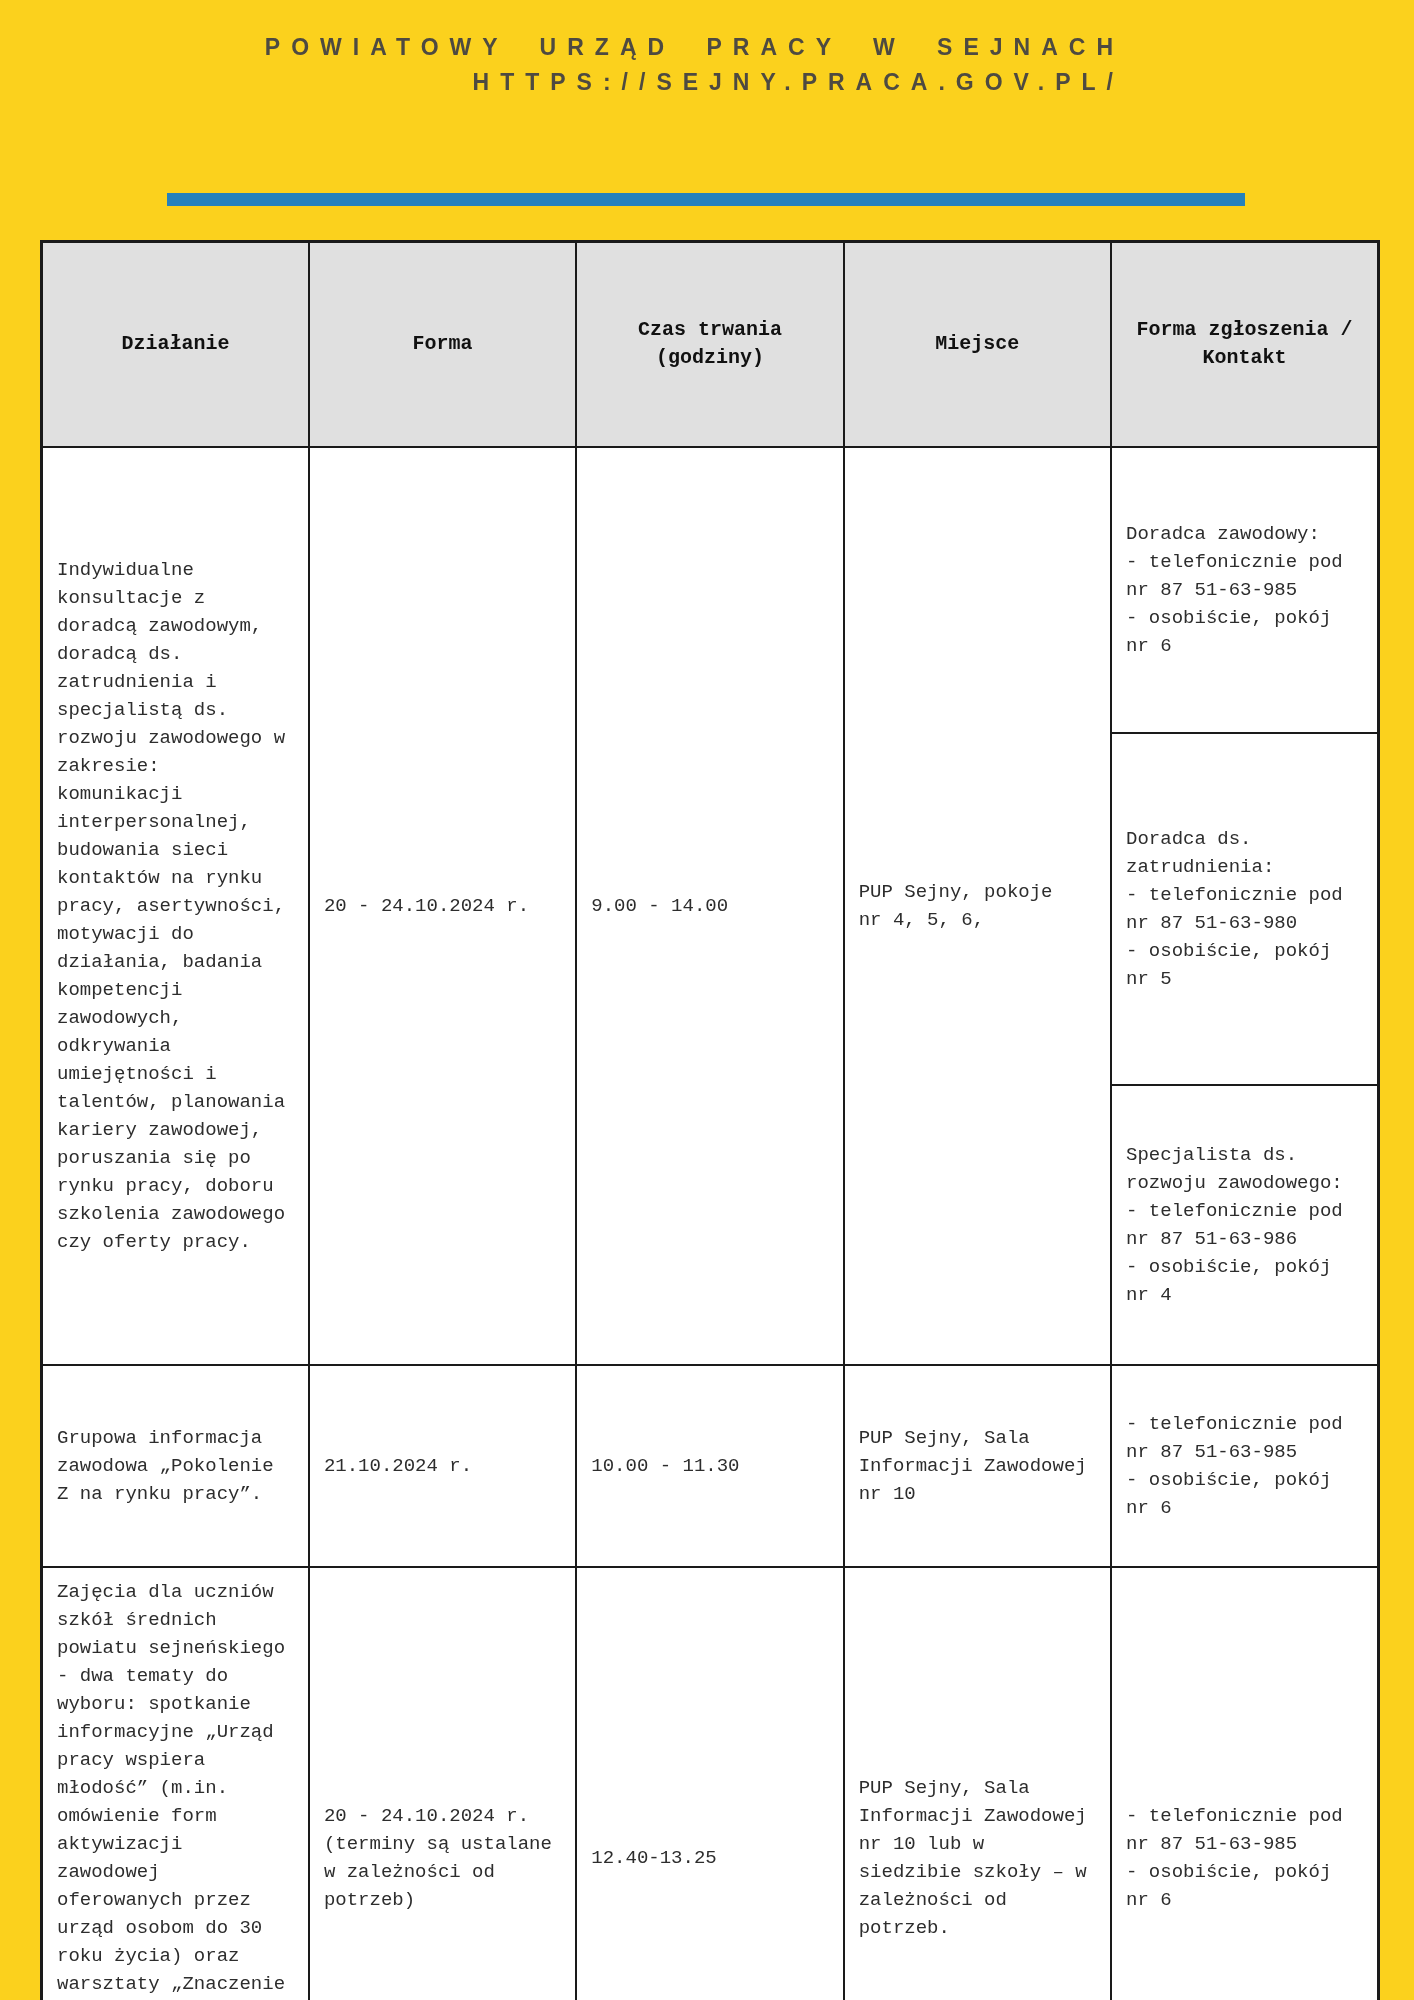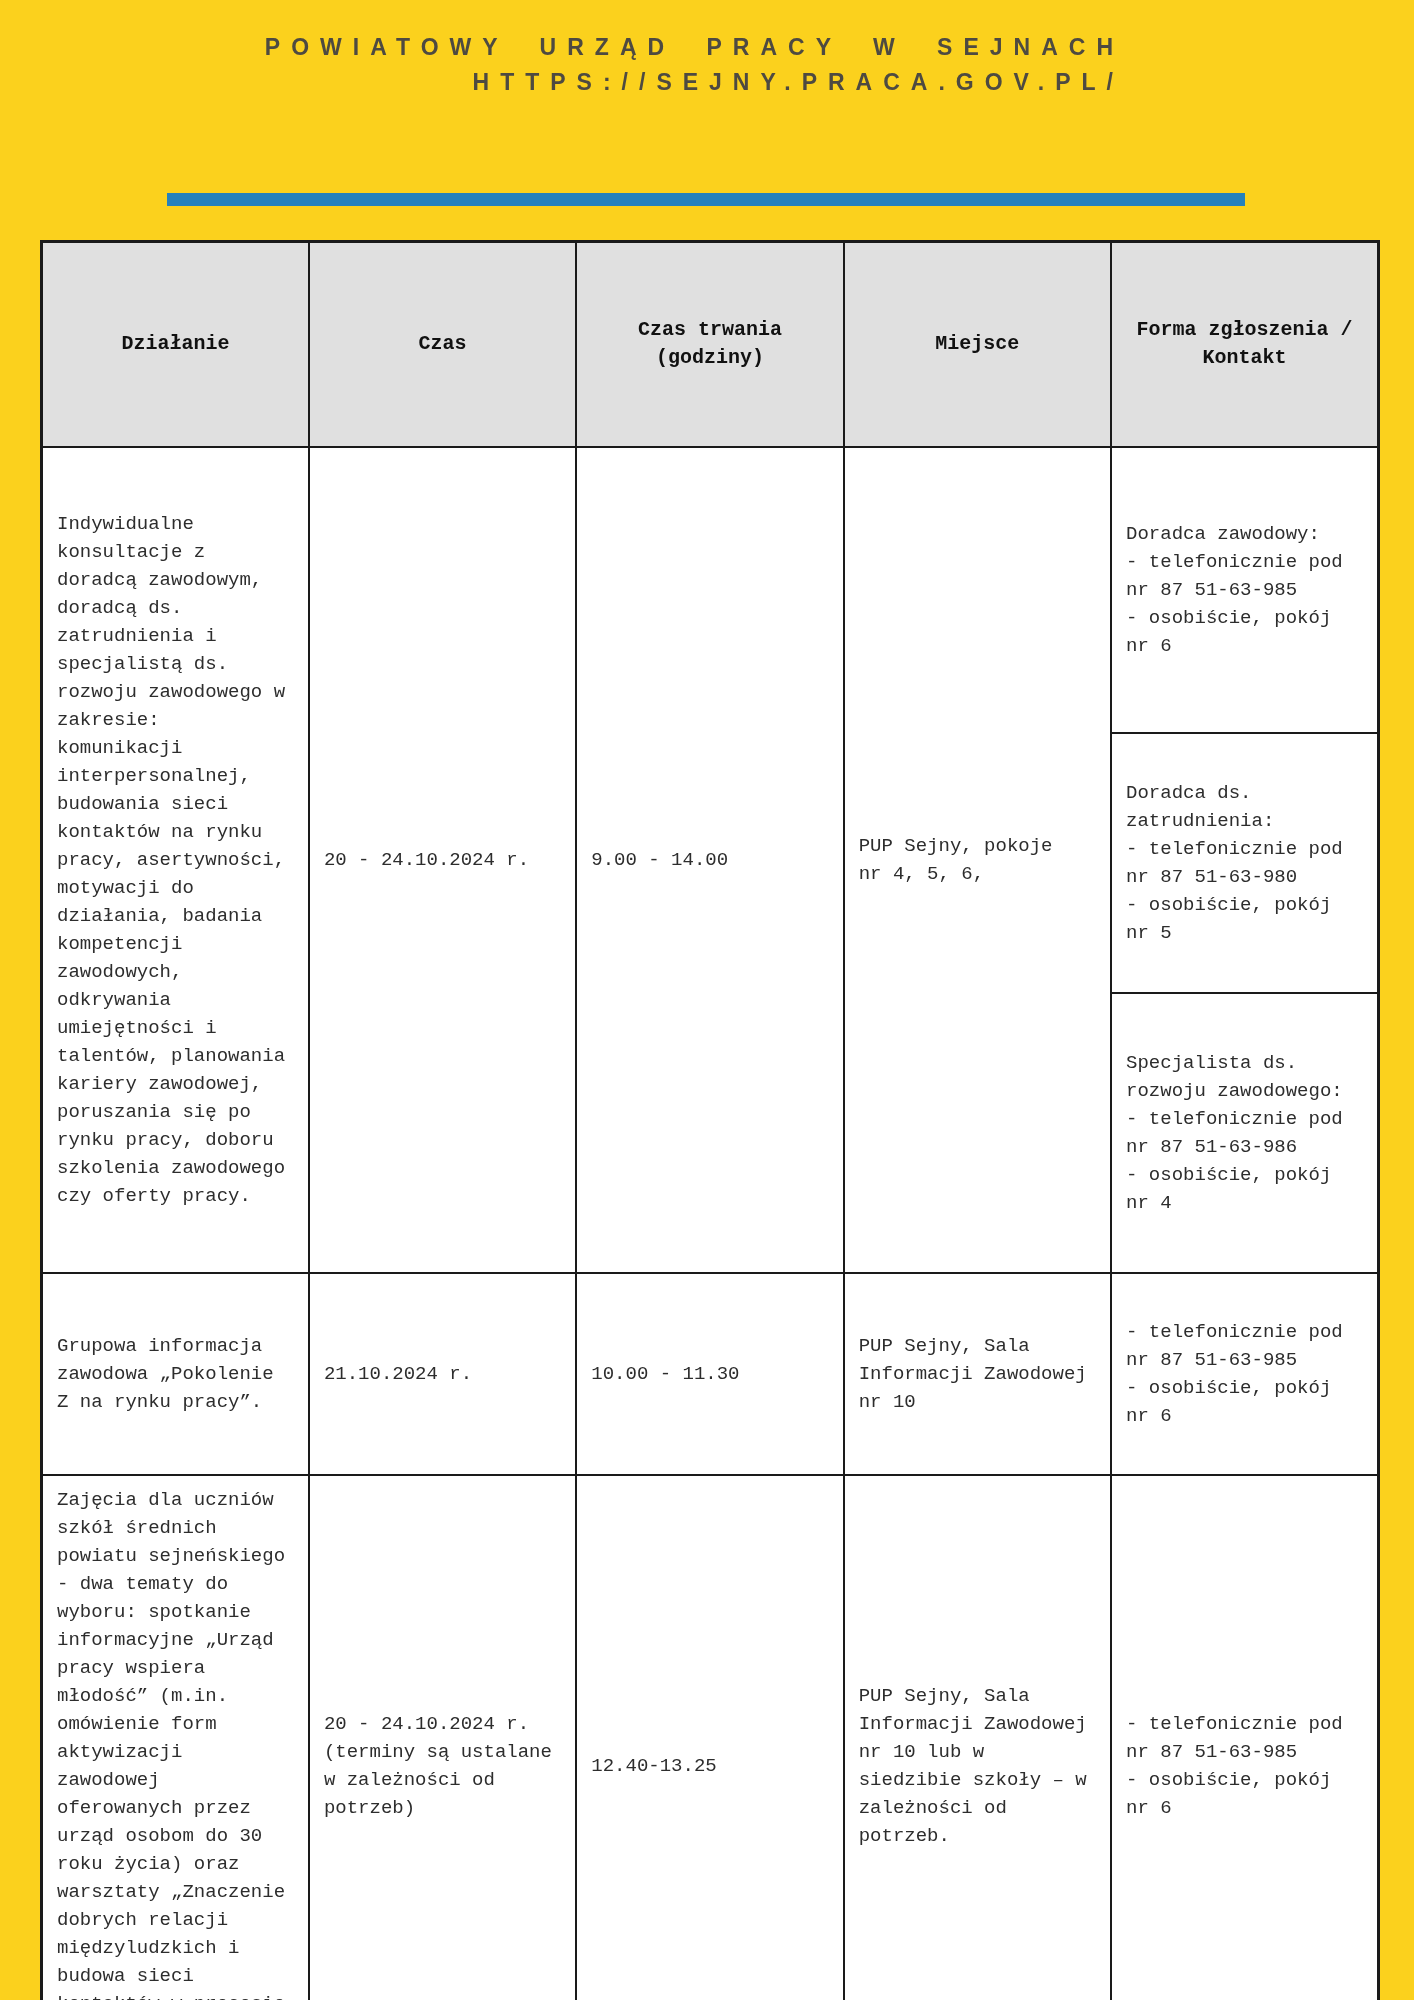--- a/index.html
+++ b/index.html
@@ -63,21 +63,21 @@
     text-align:center;
     line-height:28px;
     color:#111;
   }
   table.schedule td{
     font-size:19px;
     line-height:28px;
     text-align:left;
   }
   tr.sub-a td.kontakt-cell{height:286px;}
-  tr.sub-b td.kontakt-cell{height:260px;}
+  tr.sub-b td.kontakt-cell{height:352px;}
   tr.sub-c td.kontakt-cell{height:280px;}
   tr.row-2 td{height:202px;}
   tr.row-3 td{height:480px;}
 </style>
 </head>
 <body>
 
 <div class="header-text">
   <div>POWIATOWY URZĄD PRACY W SEJNACH</div>
   <div>HTTPS://SEJNY.PRACA.GOV.PL/</div>
@@ -89,21 +89,21 @@
   <colgroup>
       <col>
       <col>
       <col>
       <col>
       <col>
     </colgroup>
   <tbody>
     <tr>
       <th>Działanie</th>
-      <th>Czas</th>
+      <th>Forma</th>
       <th>Czas trwania
 (godziny)</th>
       <th>Miejsce</th>
       <th>Forma zgłoszenia /
 Kontakt</th>
     </tr>
 
     <tr class="sub-a">
       <td rowspan="3">Indywidualne konsultacje z doradcą zawodowym, doradcą ds. zatrudnienia i specjalistą ds. rozwoju zawodowego w zakresie: komunikacji interpersonalnej, budowania sieci kontaktów na rynku pracy, asertywności, motywacji do działania, badania kompetencji zawodowych, odkrywania umiejętności i talentów, planowania kariery zawodowej, poruszania się po rynku pracy, doboru szkolenia zawodowego czy oferty pracy.</td>
       <td rowspan="3">20 - 24.10.2024 r.</td>

